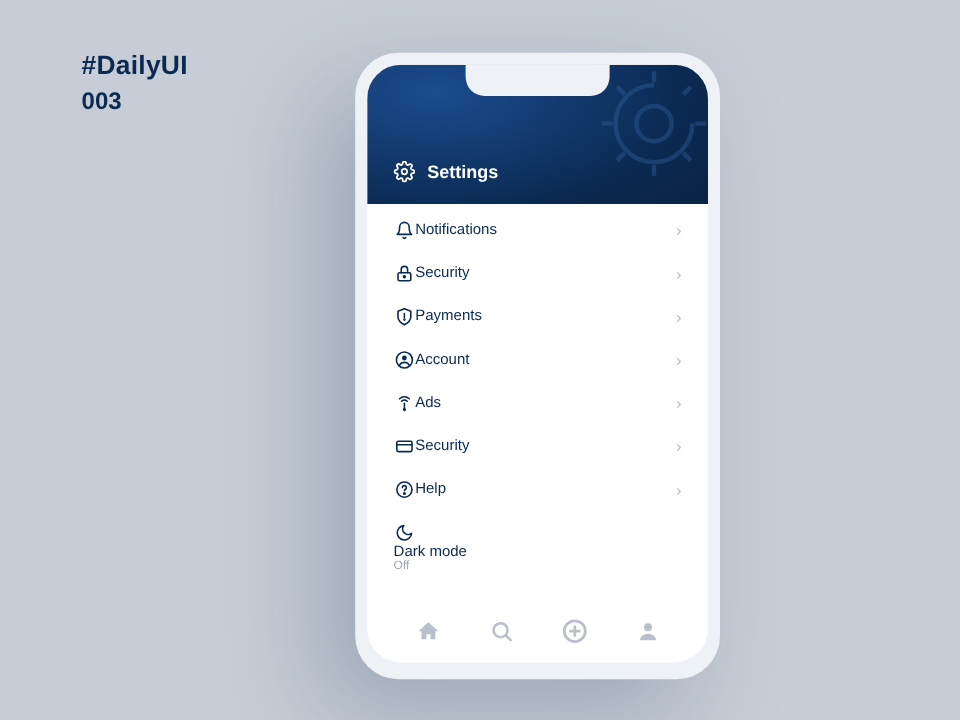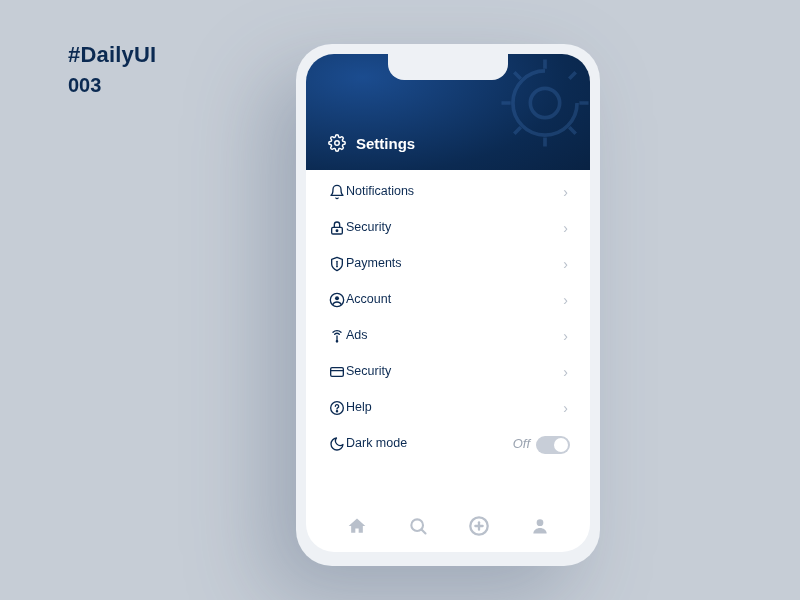--- a/index.html
+++ b/index.html
@@ -113,27 +113,26 @@
     flex: 1;
     font-size: 12.5px;
     font-weight: 500;
   }
   .item .chev {
     color: #b9c0cb;
     font-size: 14px;
     padding-right: 10px;
   }
 
-  .toggle-row { cursor: default; }
+  .toggle-row { cursor: default; flex-direction: column; }
   .toggle-row .label { flex: 1; }
   .off-label {
-    font-size: 13px;
+    font-size: 10px;
     color: #9aa3b0;
     margin-right: 6px;
-    font-style: italic;
   }
   .switch {
     width: 34px;
     height: 18px;
     border-radius: 10px;
     background: #c8ced8;
     position: relative;
     margin-right: 8px;
     cursor: pointer;
   }

